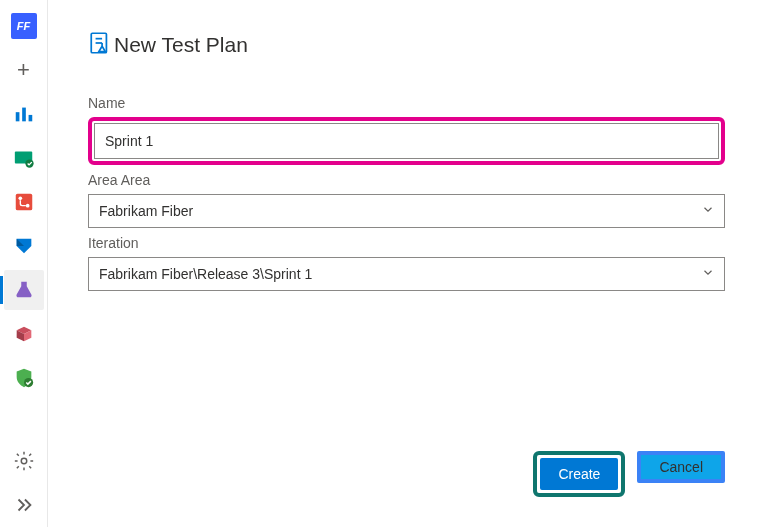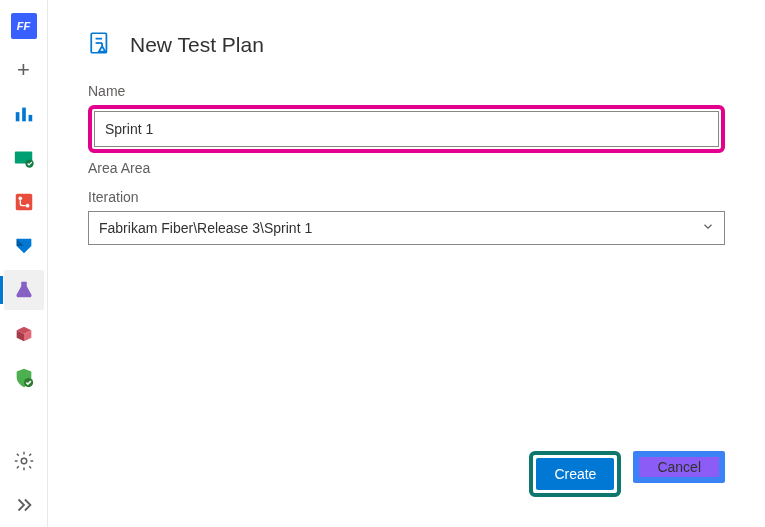--- a/index.html
+++ b/index.html
@@ -81,22 +81,21 @@
     .main {
       flex: 1;
       padding: 30px 40px 20px 40px;
       display: flex;
       flex-direction: column;
       position: relative;
     }
     .page-header {
       display: flex;
       align-items: center;
-      gap: 16px;
-      margin-bottom: 24px;
+      margin-bottom: 36px;
     }
     .page-title {
       font-size: 21px;
       font-weight: 400;
       color: #323130;
     }
     .test-plan-icon svg {
       width: 26px;
       height: 26px;
     }
@@ -170,23 +169,23 @@
       font-family: inherit;
       font-size: 14px;
       cursor: pointer;
       border-radius: 2px;
     }
     .btn-primary {
       background: #0078d4;
       color: #fff;
     }
     .btn-secondary {
-      background: #8b5cf6;
+      background: #0ea5e9;
       color: #323130;
-      border: 6px solid #3b82f6;
+      border: 4px solid #3b82f6;
     }
     .create-wrap {
       border: 4px solid #0f766e;
       border-radius: 6px;
       padding: 3px;
       display: inline-flex;
     }
   </style>
 </head>
 <body>
@@ -292,20 +291,28 @@
 
   <div class="field-group">
     <label class="field-label">Name</label>
     <div class="name-field-wrap">
       <input type="text" class="text-input" value="Sprint 1" style="">
     </div>
   </div>
 
   <div class="field-group">
     <label class="field-label">Area Area</label>
+    <div class="select-wrap">
+      <button class="select-input">Fabrikam Fiber</button>
+      <span class="chevron">
+        <svg viewBox="0 0 24 24" fill="none" stroke="#605e5c" stroke-width="2">
+            <path d="M6 9 l6 6 l6 -6"></path>
+          </svg>
+      </span>
+    </div>
   </div>
 
   <div class="field-group">
     <label class="field-label">Iteration</label>
     <div class="select-wrap">
       <button class="select-input">Fabrikam Fiber\Release 3\Sprint 1</button>
       <span class="chevron">
         <svg viewBox="0 0 24 24" fill="none" stroke="#605e5c" stroke-width="2">
             <path d="M6 9 l6 6 l6 -6"></path>
           </svg>

